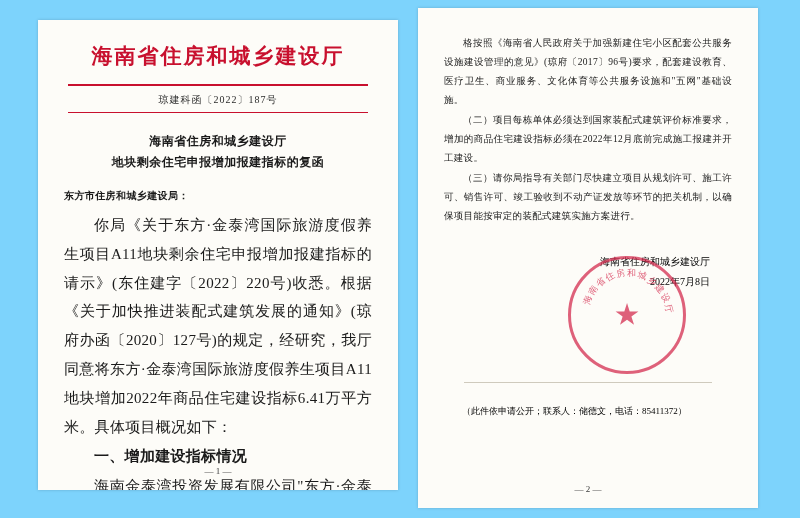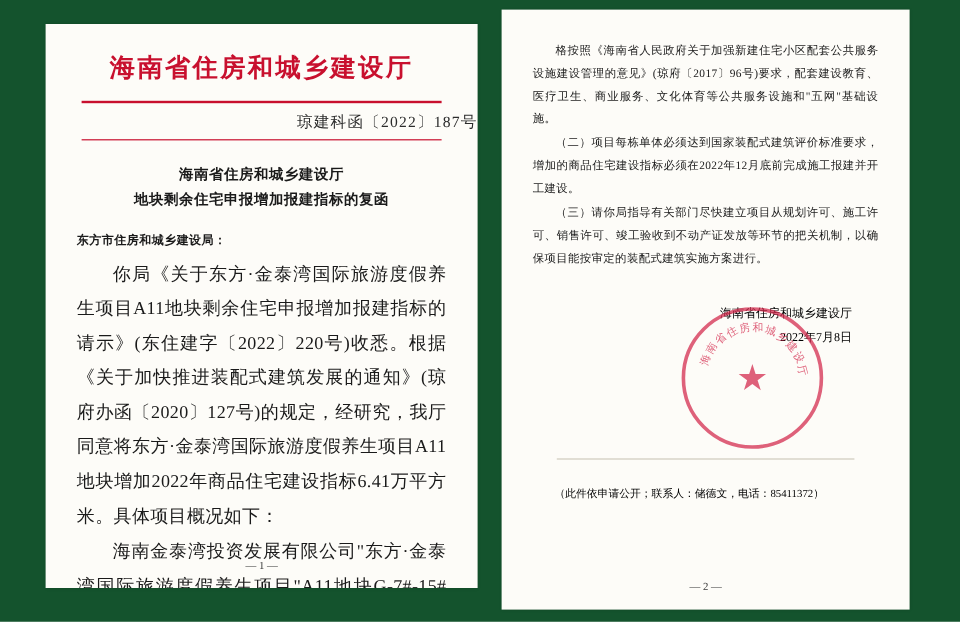--- a/index.html
+++ b/index.html
@@ -10,21 +10,21 @@
     width: 800px;
     height: 518px;
     background: #ffffff;
     font-family: "Liberation Serif", "DejaVu Serif", serif;
     overflow: hidden;
   }
   .scan {
     position: relative;
     width: 800px;
     height: 518px;
-    background: #14532d;
+    background: #7dd3fc;
     display: flex;
   }
   
   .page {
     position: relative;
     background: #fdfcf8;
     box-shadow: 0 0 3px rgba(0,0,0,0.18);
     overflow: hidden;
   }
   .page-left {
@@ -50,22 +50,22 @@
     letter-spacing: 2px;
     font-family: "Liberation Serif", "DejaVu Serif", serif;
   }
   .letterhead-rule {
     width: 300px;
     height: 2px;
     background: #c8102e;
     margin: 14px auto 0 auto;
   }
   .doc-number {
-    text-align: right;
-    font-size: 13px;
+    text-align: center;
+    font-size: 10px;
     color: #2b2b2b;
     margin-top: 7px;
     letter-spacing: 1px;
   }
   .thin-rule {
     width: 300px;
     height: 1px;
     background: #c8102e;
     margin: 5px auto 0 auto;
   }
@@ -188,20 +188,21 @@
 
     <div class="doc-title">
       <div>海南省住房和城乡建设厅</div>
       <div>地块剩余住宅申报增加报建指标的复函</div>
     </div>
 
     <div class="recipient">东方市住房和城乡建设局：</div>
 
     <div class="body">
       <p class="para">你局《关于东方·金泰湾国际旅游度假养生项目A11地块剩余住宅申报增加报建指标的请示》(东住建字〔2022〕220号)收悉。根据《关于加快推进装配式建筑发展的通知》(琼府办函〔2020〕127号)的规定，经研究，我厅同意将东方·金泰湾国际旅游度假养生项目A11地块增加2022年商品住宅建设指标6.41万平方米。具体项目概况如下：</p>
+      <p class="para heading">一、增加建设指标情况</p>
       <p class="para">海南金泰湾投资发展有限公司"东方·金泰湾国际旅游度假养生项目"A11地块G-7#-15#楼、Y-9#-15#楼共16栋楼已通过装配式建筑实施方案审查（实施装配式建筑的装配率均超过50%），2022年获得商品住宅建设指标6.0万平方米，申请增加6.41万平方米，核定增加商品住宅建设指标6.41万平方米。</p>
     </div>
 
     <div class="page-number">— 1 —</div>
   </div>
 
   <div class="page page-right">
     <div class="inner">
       <p class="para">格按照《海南省人民政府关于加强新建住宅小区配套公共服务设施建设管理的意见》(琼府〔2017〕96号)要求，配套建设教育、医疗卫生、商业服务、文化体育等公共服务设施和"五网"基础设施。</p>
       <p class="para">（二）项目每栋单体必须达到国家装配式建筑评价标准要求，增加的商品住宅建设指标必须在2022年12月底前完成施工报建并开工建设。</p>

